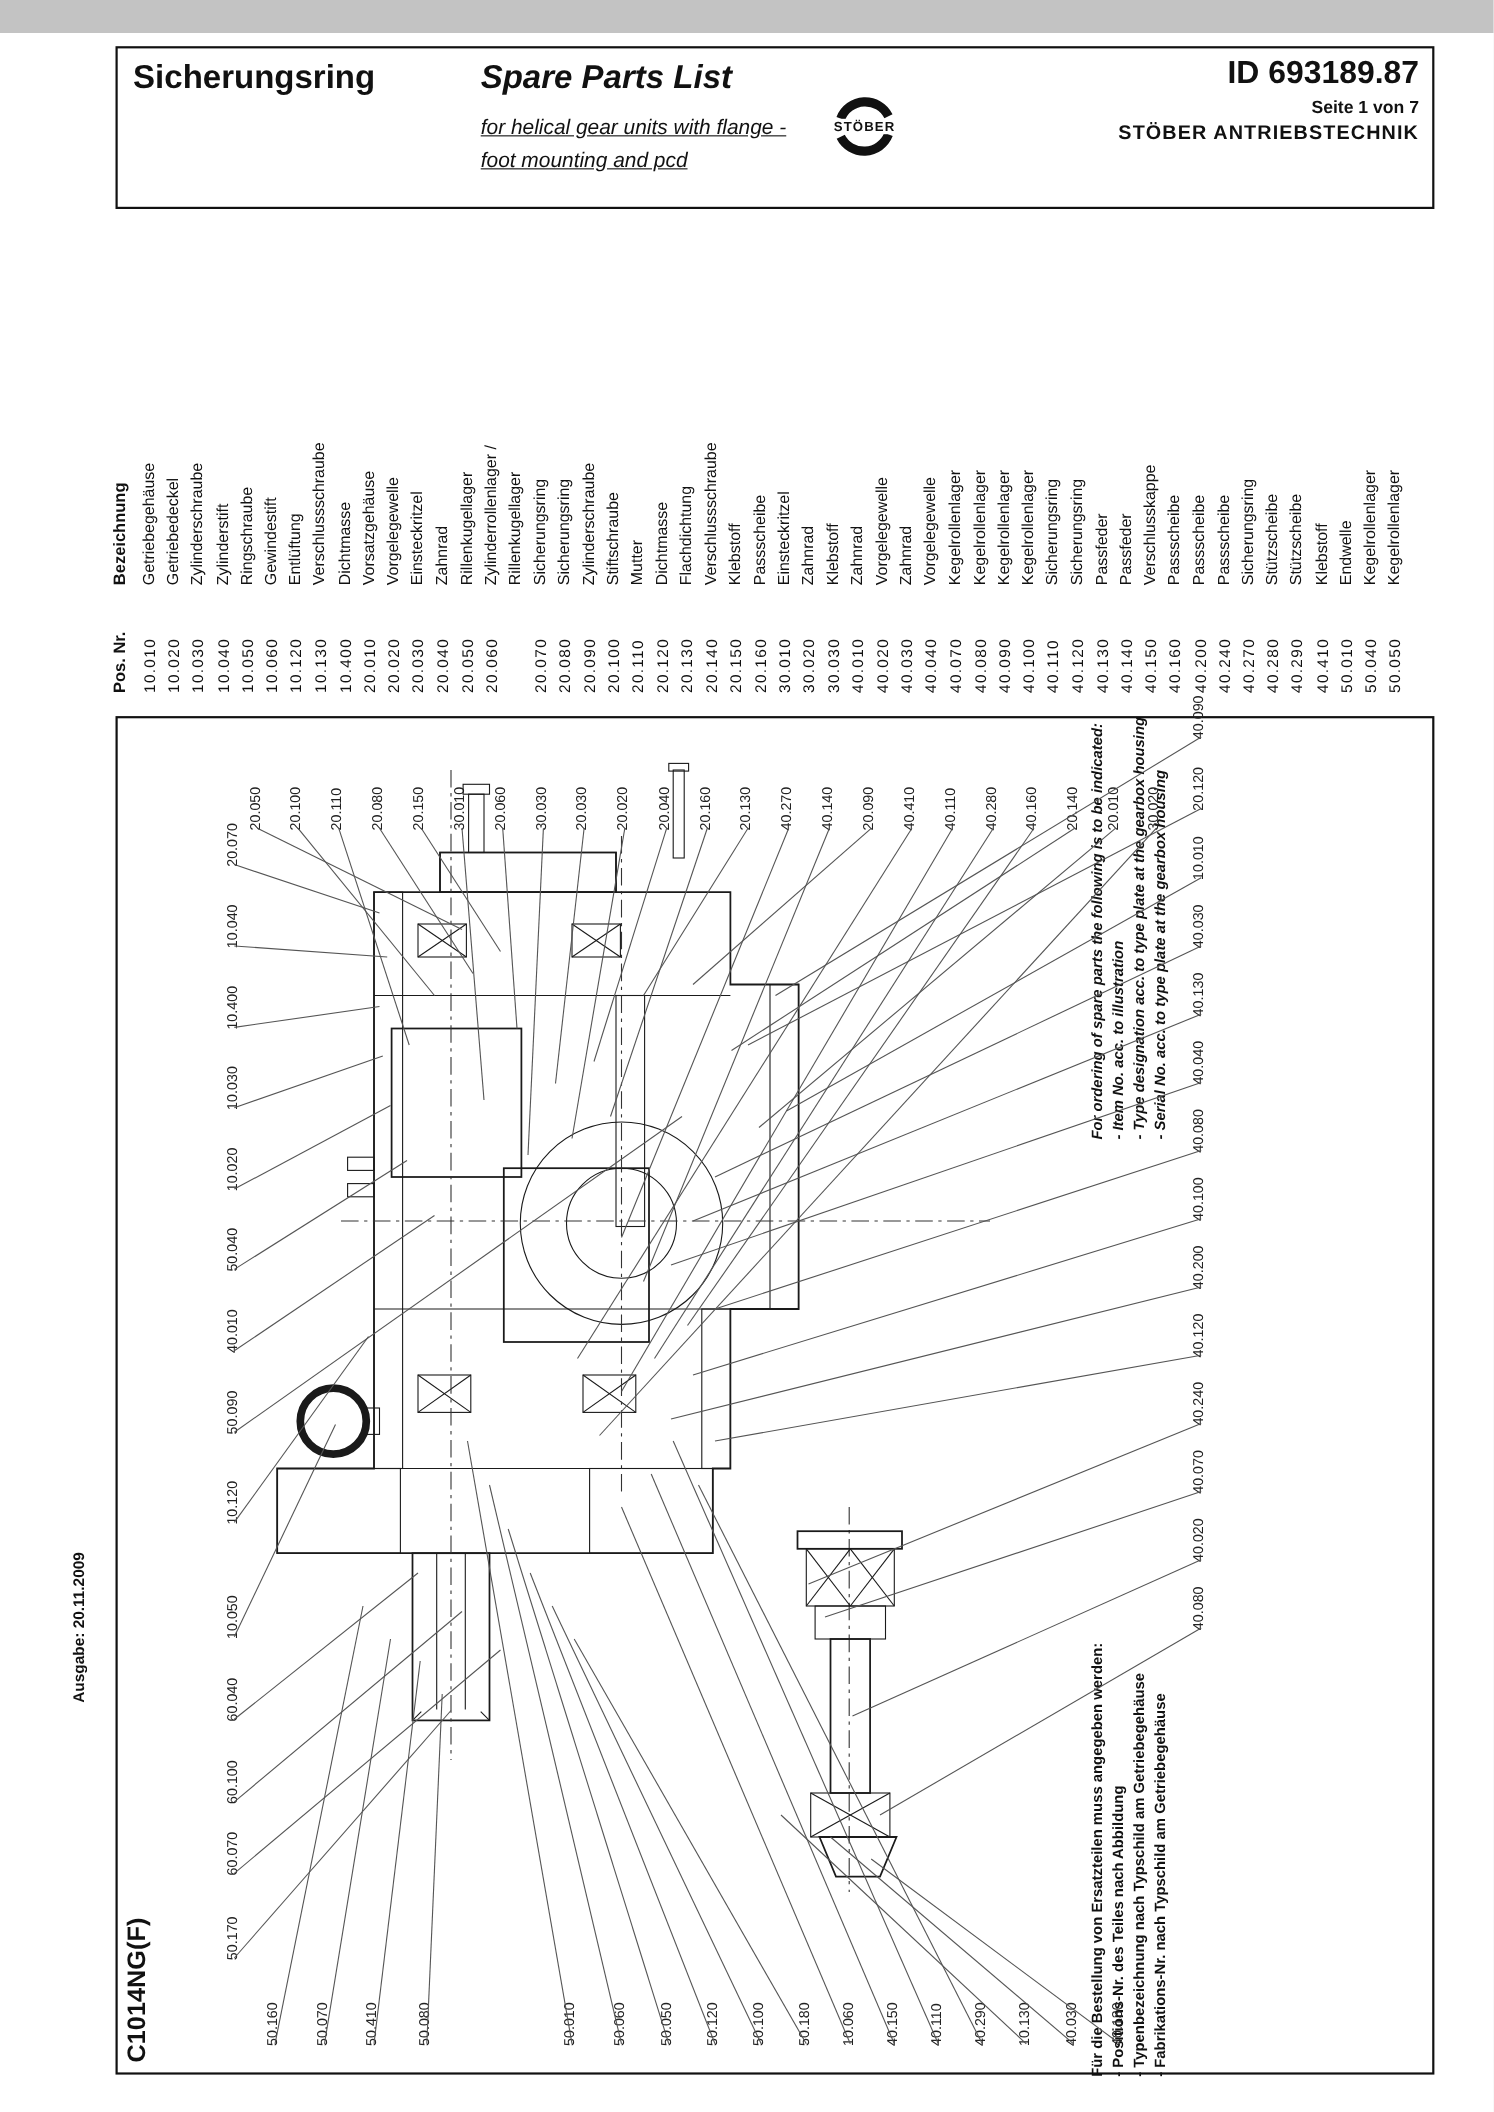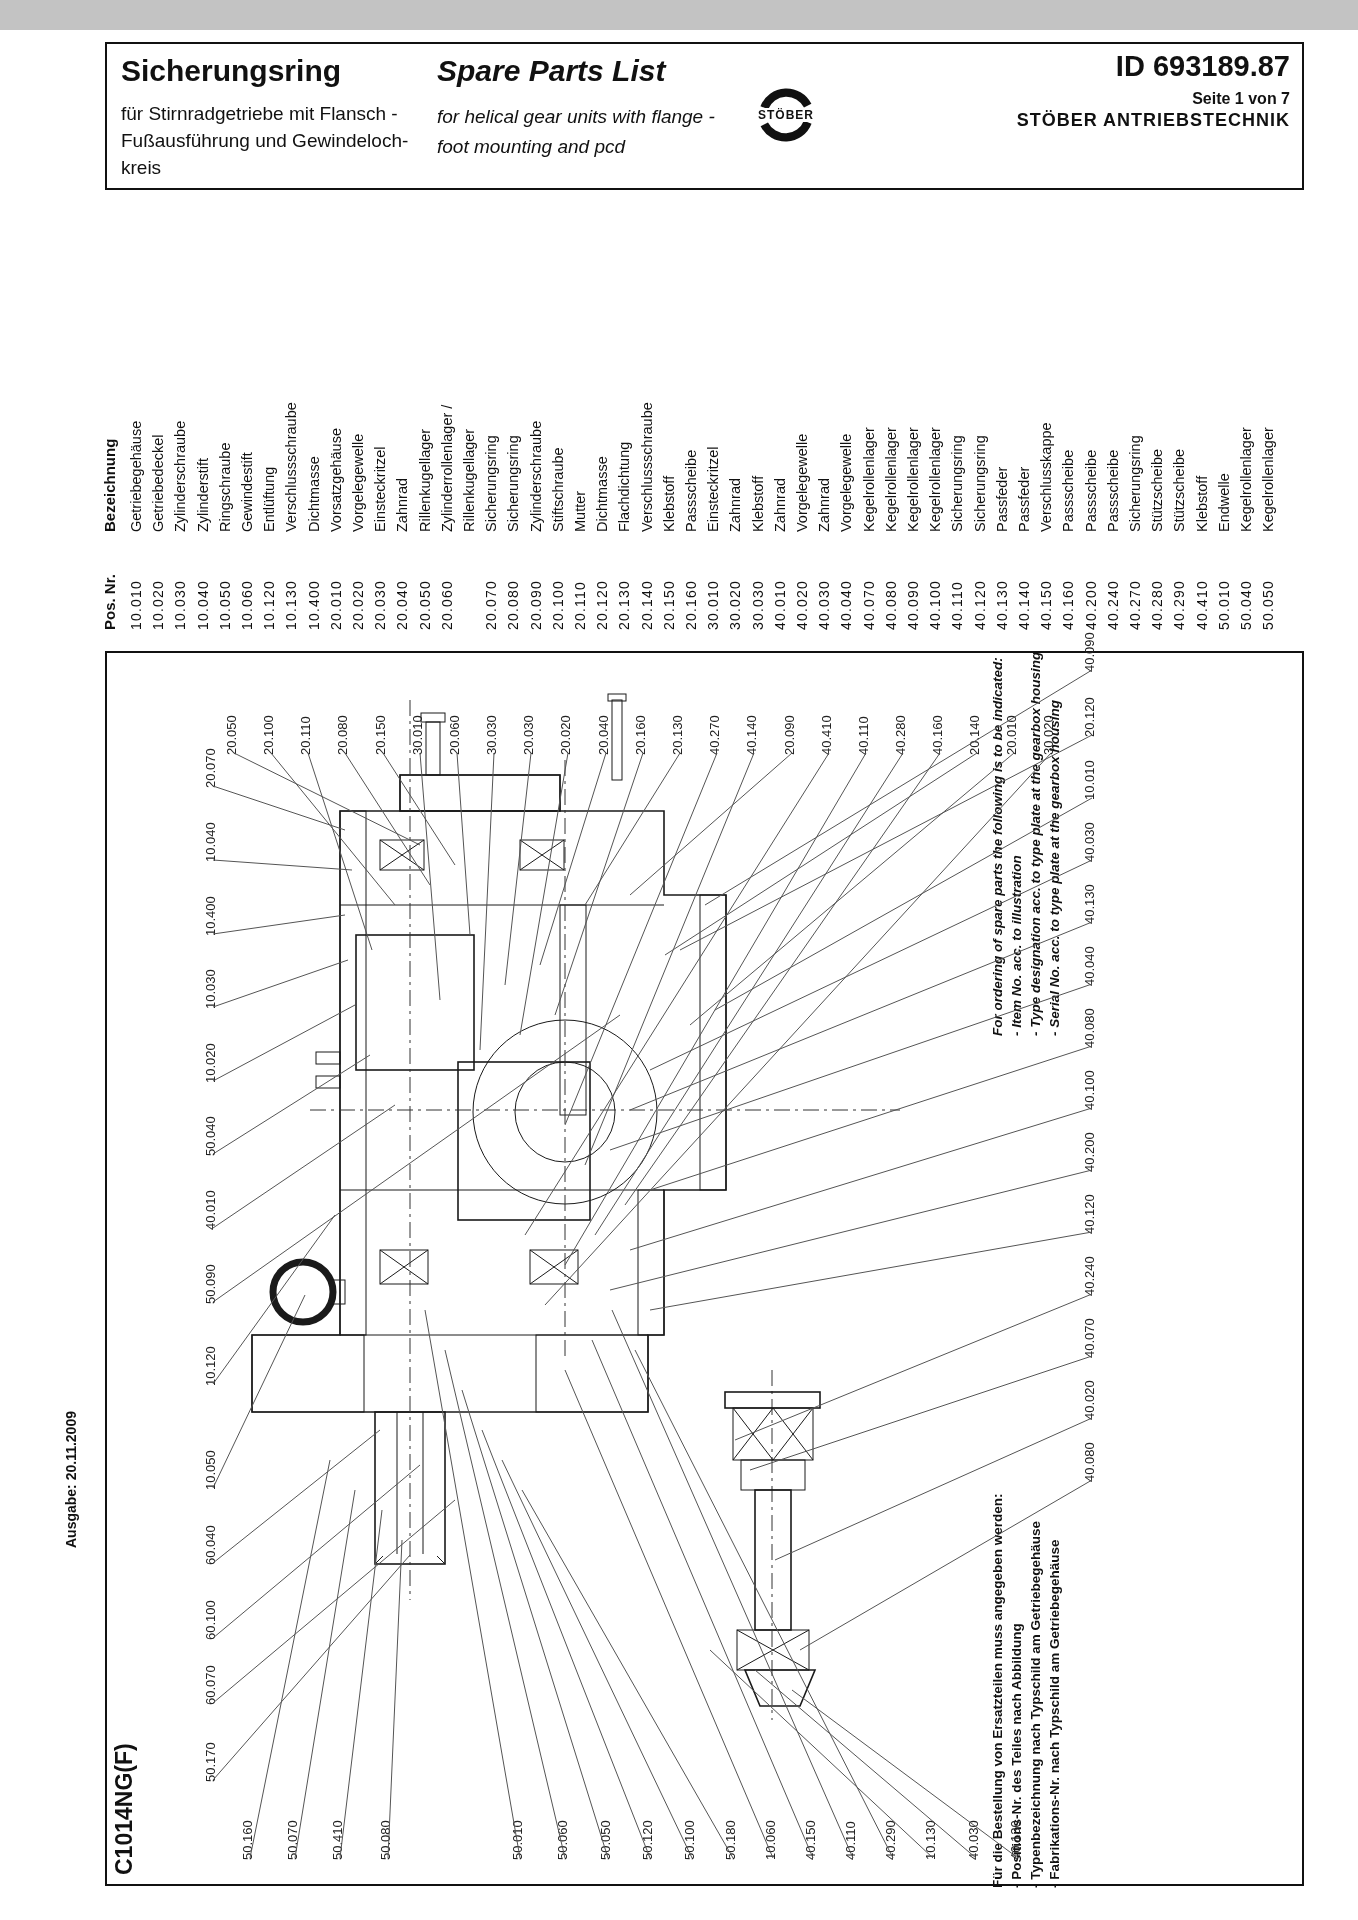--- a/index.html
+++ b/index.html
@@ -4,21 +4,21 @@
 <style>
   html,body{margin:0;padding:0;background:#e9e9e9;}
   .page{position:relative;width:1358px;height:1920px;background:#ffffff;
         font-family:"Liberation Sans",sans-serif;color:#111;overflow:hidden;}
   .scanband{position:absolute;left:0;top:0;width:1358px;height:30px;background:#c3c3c3;}
   
   .hbox{position:absolute;left:105px;top:42px;width:1199px;height:148px;border:2px solid #111;box-sizing:border-box;}
   .t-de{position:absolute;left:14px;top:10px;font-size:30px;font-weight:bold;}
   .s-de{position:absolute;left:14px;top:56px;font-size:19px;line-height:27px;}
   .t-en{position:absolute;left:330px;top:10px;font-size:30px;font-weight:bold;font-style:italic;}
-  .s-en{position:absolute;left:330px;top:58px;font-size:19px;font-style:italic;line-height:30px;}
+  .s-en{position:absolute;left:330px;top:58px;font-size:19px;font-style:italic;line-height:30px;text-decoration:underline;}
   .docid{position:absolute;right:12px;top:6px;font-size:29px;font-weight:bold;}
   .seite{position:absolute;right:12px;top:46px;font-size:16px;font-weight:bold;}
   .comp{position:absolute;right:12px;top:66px;font-size:18px;font-weight:bold;letter-spacing:1px;}
   .addr{position:absolute;right:12px;top:88px;font-size:12.5px;text-align:right;line-height:15px;}
   .logo{position:absolute;left:648px;top:40px;width:62px;height:62px;}
   .logo span{position:absolute;left:50%;top:50%;transform:translate(-50%,-50%);
              font-size:12px;font-weight:bold;letter-spacing:1px;background:#fff;padding:0 1px;}
   
   .vt{position:absolute;writing-mode:vertical-rl;transform:rotate(180deg);
       white-space:nowrap;line-height:1.05;overflow:visible;}
@@ -42,25 +42,20 @@
   .ld{stroke:#555;stroke-width:1;}
 </style>
 </head>
 <body>
 
 <div class="page">
   <div class="scanband"></div>
 
   <div class="hbox">
     <div class="t-de">Sicherungsring</div>
-    <div class="s-de">
-      <div>für Stirnradgetriebe mit Flansch -</div>
-      <div>Fußausführung und Gewindeloch-</div>
-      <div>kreis</div>
-    </div>
     <div class="t-en">Spare Parts List</div>
     <div class="s-en">
       <div>for helical gear units with flange -</div>
       <div>foot mounting and pcd</div>
     </div>
     <div class="docid">ID 693189.87</div>
     <div class="seite">Seite 1 von 7</div>
     <div class="logo">
       <svg width="62" height="62" viewBox="0 0 60 60">
         <path d="M 9 23 A 23 23 0 0 1 51 21" stroke="#111" stroke-width="8" fill="none"></path>

